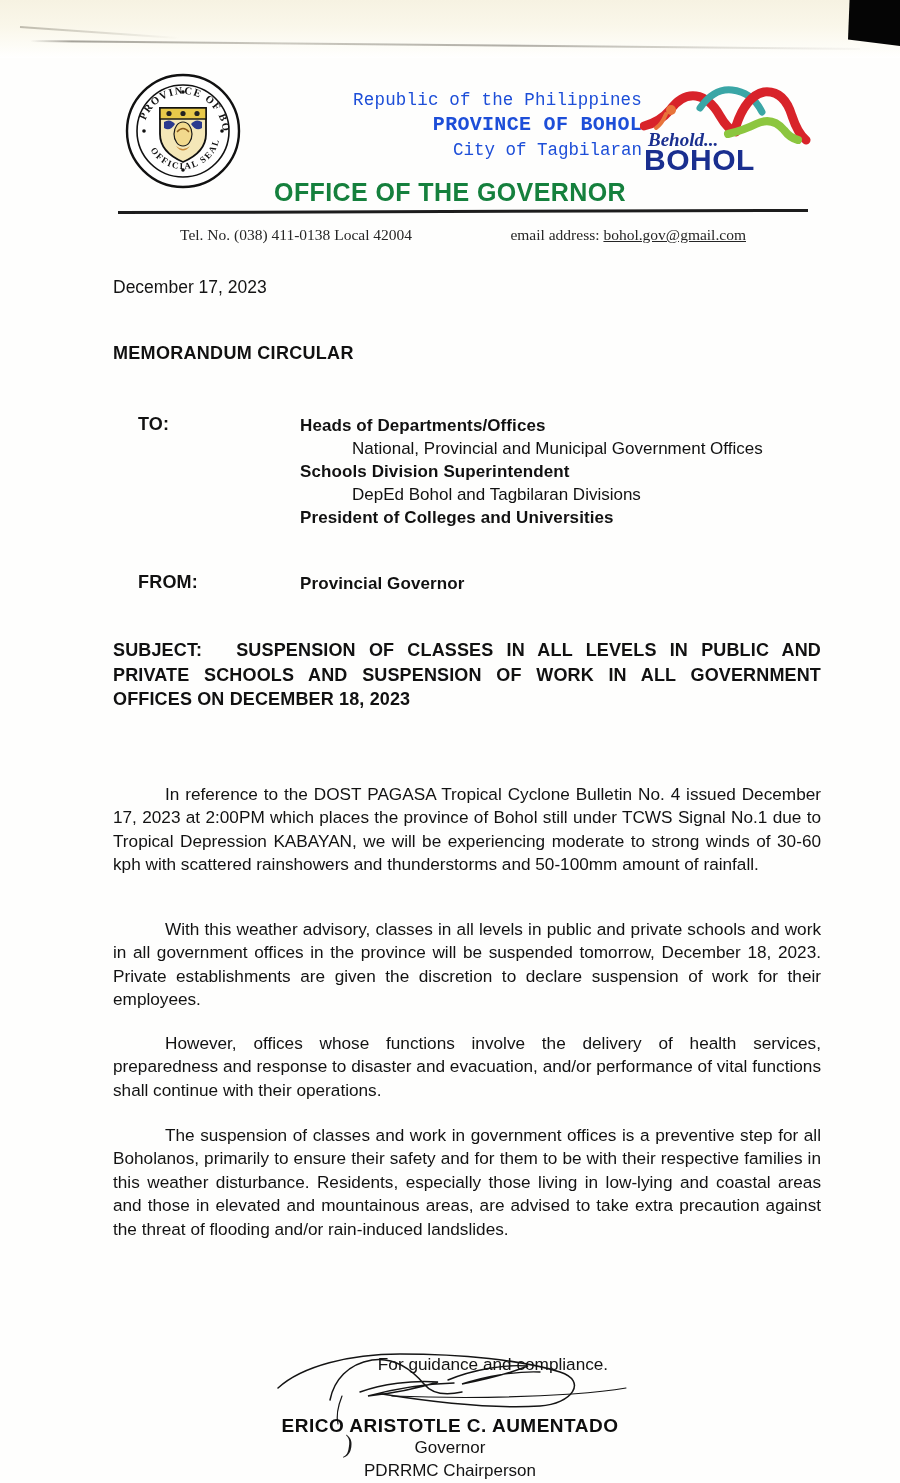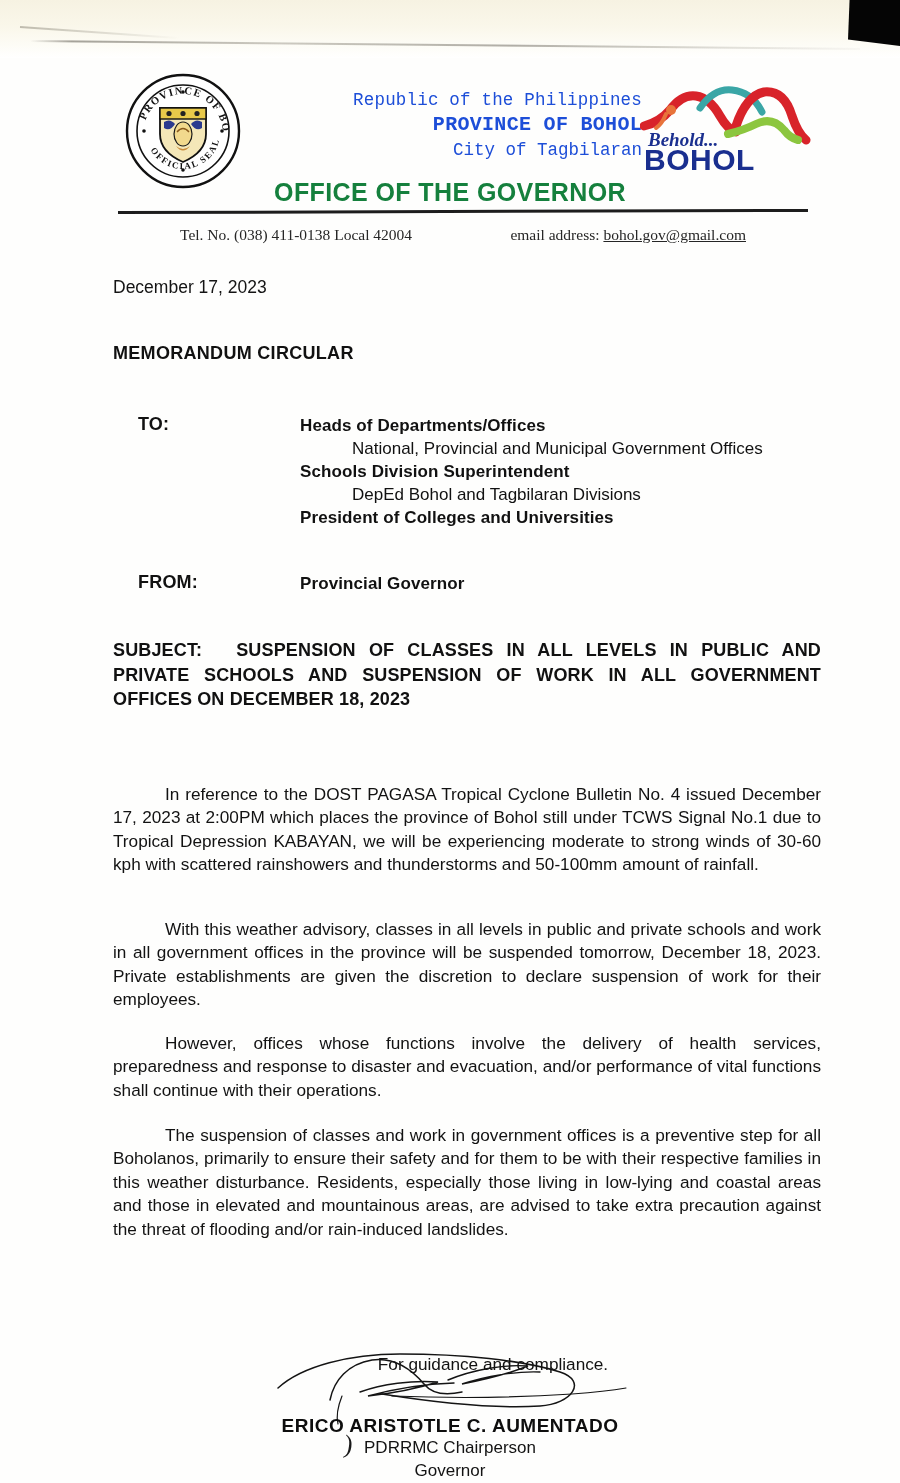--- a/index.html
+++ b/index.html
@@ -315,17 +315,17 @@
           <path d="M58 50 C62 30 76 14 100 10 C122 7 140 20 152 34 C160 44 172 46 190 42" stroke-width="1.5"></path>
           <path d="M88 42 C110 34 140 30 166 32 C150 37 124 43 96 46 C118 40 152 34 182 33" stroke-width="1.4"></path>
           <path d="M176 30 C200 20 232 14 256 16 C238 23 212 30 190 34 C214 26 244 21 268 22" stroke-width="1.4"></path>
           <path d="M120 46 C170 48 240 48 300 44 C326 42 342 40 354 38" stroke-width="1.2"></path>
           <path d="M70 46 C66 56 64 66 66 74" stroke-width="1.2"></path>
         </g>
       </svg>
     </div>
     <div class="sig-tail">)</div>
     <div class="sig-name">ERICO ARISTOTLE C. AUMENTADO</div>
+    <div class="sig-role">Governor</div>
     <div class="sig-role">PDRRMC Chairperson</div>
-    <div class="sig-role">Governor</div>
   </div>
 
 </div>
 
 </body></html>

